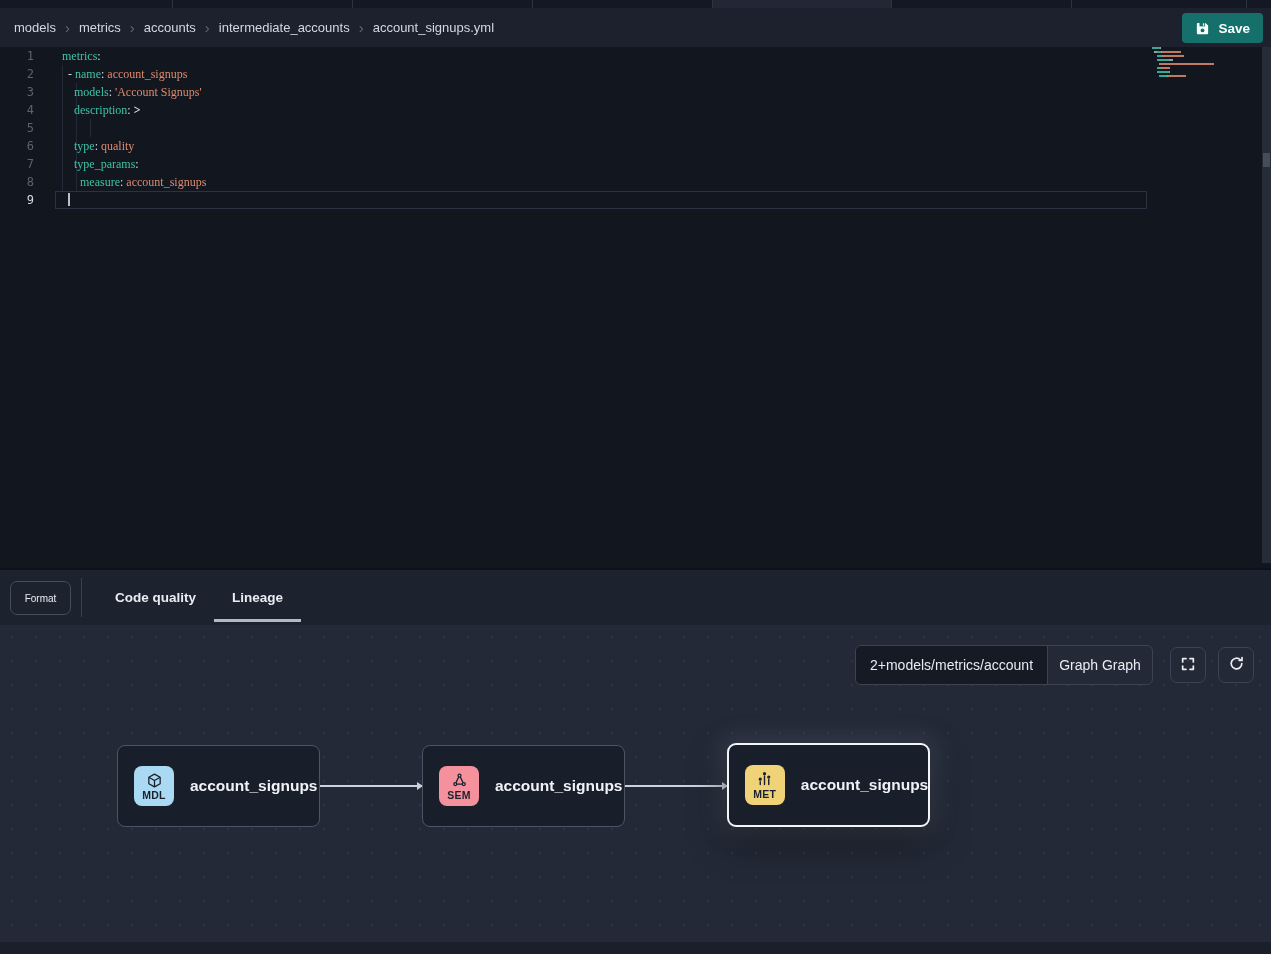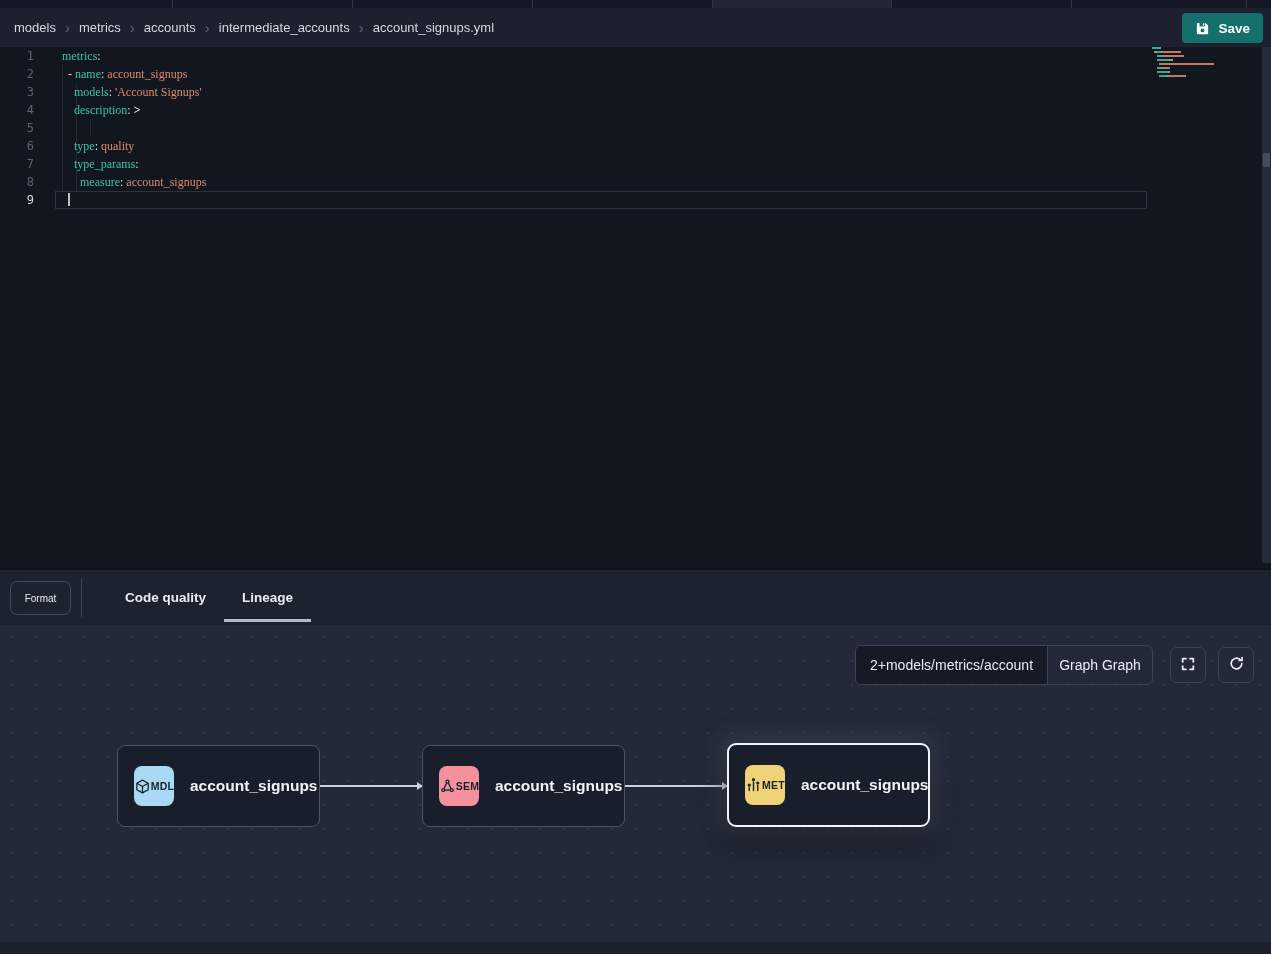--- a/index.html
+++ b/index.html
@@ -57,21 +57,21 @@
   .mm-ws{background:transparent;}
   .sbtrack{position:absolute;right:0;top:0;width:9px;height:516px;background:#272d38;}
   .sbthumb{position:absolute;left:1px;top:106px;width:7px;height:14px;background:#454c5a;}
 
   
   .panel-sep{position:absolute;left:0;top:568px;width:1271px;height:2px;background:#0d1118;}
   .bheader{position:absolute;left:0;top:570px;width:1271px;height:55px;background:#1c222e;}
   .format{position:absolute;left:10px;top:11px;width:61px;height:34px;background:transparent;border:1px solid #454d5b;
           border-radius:7px;color:#e9ecf1;font-size:10px;font-family:"Liberation Sans",sans-serif;cursor:pointer;}
   .vdiv{position:absolute;left:81px;top:8px;width:1px;height:39px;background:#3a4150;}
-  .tabs{position:absolute;left:107px;top:0;height:55px;display:flex;}
+  .tabs{position:absolute;left:97px;top:0;height:55px;display:flex;}
   .tab{position:relative;height:55px;padding:0 18px;background:transparent;border:none;color:#e9ecf1;font-size:13.5px;
        font-weight:700;font-family:"Liberation Sans",sans-serif;cursor:pointer;}
   .tab.on::after{content:'';position:absolute;left:0;right:0;bottom:3px;height:3px;background:#b4bac4;}
 
   
   .lineage{position:absolute;left:0;top:625px;width:1271px;height:329px;background:#232937;
            background-image:radial-gradient(#2f3544 1px, transparent 1.3px);background-size:24px 24px;}
   .bottomstrip{position:absolute;left:0;bottom:0;width:1271px;height:12px;background:#1a1f2a;}
   .combo{position:absolute;left:855px;top:20px;height:40px;display:flex;border:1px solid #3c4451;border-radius:6px;overflow:hidden;}
   .selector{width:192px;height:38px;background:#151a24;border:none;border-right:1px solid #3c4451;color:#e8ebf0;
@@ -85,22 +85,22 @@
 
   .edge{position:absolute;top:160px;height:1.5px;background:var(--edge);}
   .edge::after{content:'';position:absolute;right:-1px;top:-3px;width:0;height:0;
                border-left:6px solid var(--edge);border-top:4px solid transparent;border-bottom:4px solid transparent;}
   .e1{left:320px;width:102px;}
   .e2{left:625px;width:102px;}
 
   .node{position:absolute;top:120px;width:203px;height:82px;background:#191f2a;border:1px solid #4d5564;border-radius:8px;
         display:flex;align-items:center;padding-left:16px;gap:16px;cursor:pointer;}
   .node.sel{top:118px;height:84px;border:2px solid var(--node-selected-border);border-radius:9px;
-            box-shadow:0 0 26px 6px rgba(170,185,205,.16), 0 14px 36px rgba(0,0,0,.5);}
-  .badge{width:40px;height:40px;border-radius:8px;display:flex;align-items:center;justify-content:center;flex:0 0 40px;}
+            box-shadow:0 0 26px 6px rgba(170,185,205,.16), 0 14px 36px rgba(0,0,0,.5);justify-content:center;}
+  .badge{width:40px;height:40px;border-radius:8px;display:flex;flex-direction:column;align-items:center;justify-content:center;flex:0 0 40px;}
   .b-mdl{background:var(--badge-mdl);}
   .b-sem{background:var(--badge-sem);}
   .b-met{background:var(--badge-met);}
   .bic{display:flex;}
   .bic svg{display:block;}
   .btxt{font-size:10.5px;font-weight:700;color:#1b212c;line-height:1;margin-top:1px;letter-spacing:.3px;}
   .nlabel{font-size:15.5px;font-weight:600;color:#eff2f6;}
 </style>
 </head>
 <body>

